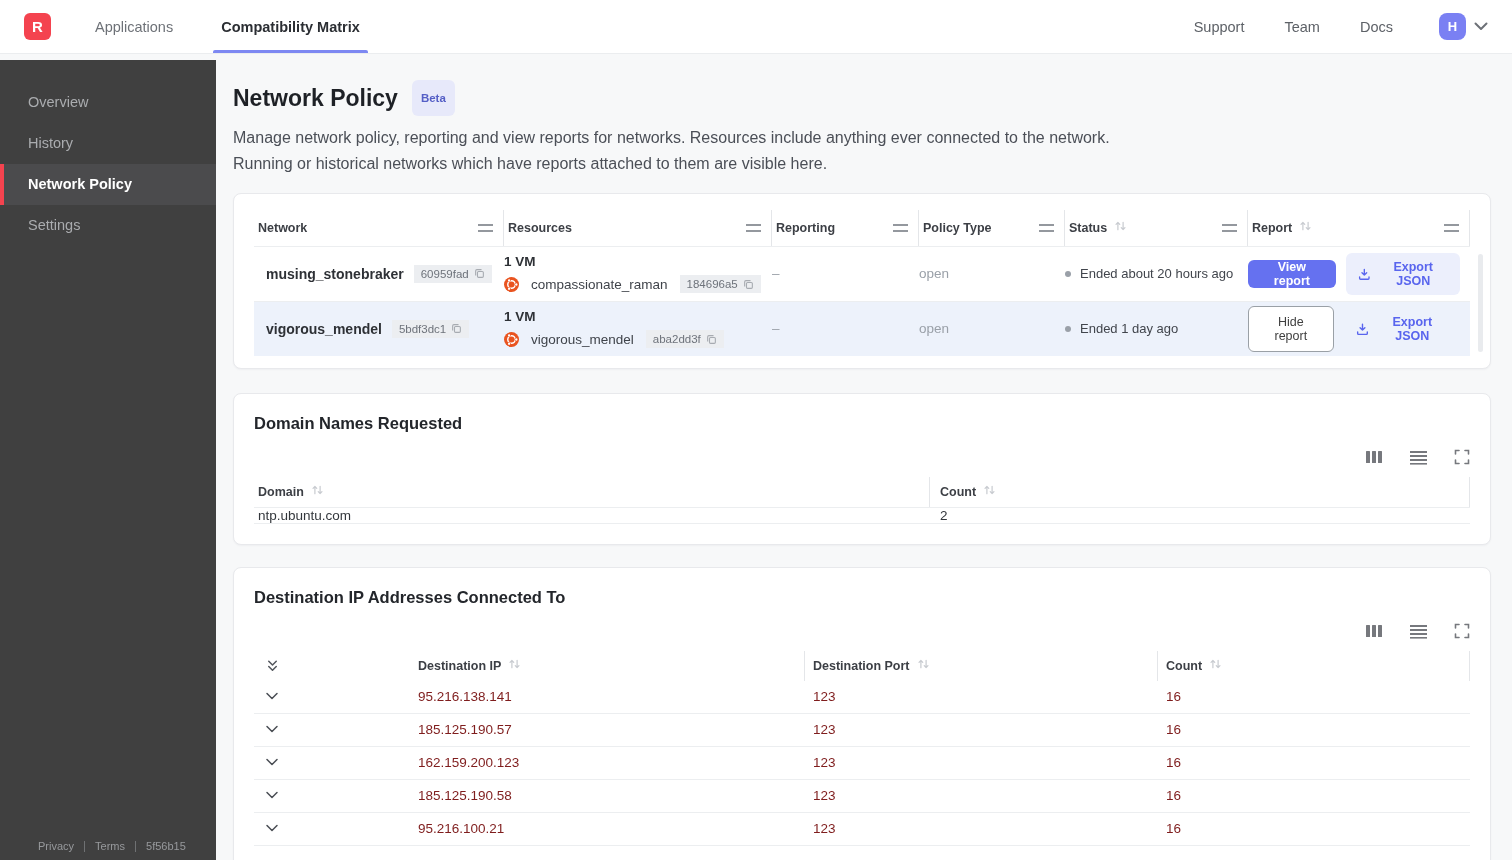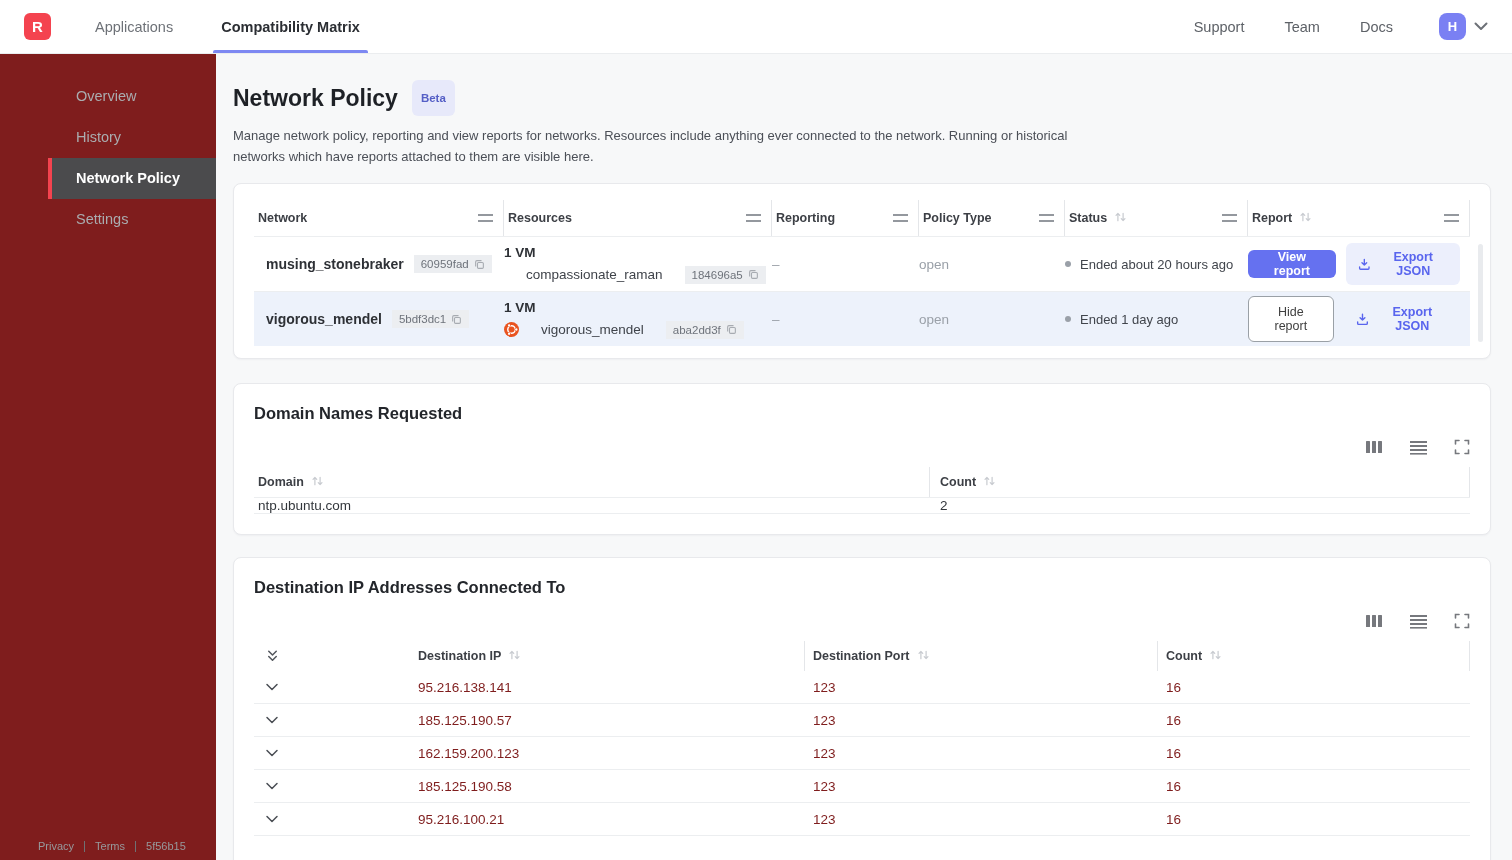--- a/index.html
+++ b/index.html
@@ -11,53 +11,53 @@
   .tabs{display:flex;height:100%;gap:32px;}
   .tab{display:flex;align-items:center;height:100%;padding:0 8px;font-size:14.5px;color:#6d7177;cursor:pointer;position:relative;text-decoration:none;text-align:center;}
   .tab.active{color:#2b2e33;font-weight:bold;}
   .tab.active::after{content:"";position:absolute;left:0;right:0;bottom:0;height:3px;background:#7d88f2;border-radius:2px 2px 0 0;}
   .nav-right{margin-left:auto;display:flex;align-items:center;gap:40px;}
   .nav-link{font-size:14.5px;color:#5d6167;cursor:pointer;text-decoration:none;}
   .avatar-wrap{display:flex;align-items:center;gap:8px;margin-left:6px;cursor:pointer;}
   .avatar{width:27px;height:27px;border-radius:8px;background:#7a80f3;color:#fff;font-size:13px;font-weight:bold;display:flex;align-items:center;justify-content:center;}
 
   
-  .sidebar{position:fixed;top:54px;left:0;bottom:0;width:216px;background:#7f1d1d;padding-top:22px;padding-left:48px;}
+  .sidebar{position:fixed;top:60px;left:0;bottom:0;width:216px;background:#404040;padding-top:22px;}
   .side-item{height:41px;line-height:41px;padding-left:28px;font-size:14.5px;color:#aaacaf;cursor:pointer;}
   .side-item.active{background:#4b4b4d;color:#fff;font-weight:bold;border-left:4px solid #f4434f;padding-left:24px;}
   .side-footer{position:absolute;bottom:8px;left:0;right:0;padding-left:38px;display:flex;align-items:center;gap:10px;font-size:11px;color:#97999c;}
   .side-footer .fsep{width:1px;height:11px;background:#6f7173;display:inline-block;}
   .side-footer a{color:#97999c;text-decoration:none;cursor:pointer;}
 
   
   .main{position:absolute;top:54px;left:216px;right:0;bottom:0;background:#f7f8f9;padding:0 21px 0 17px;overflow:hidden;}
   .page-head{margin-top:26px;display:flex;align-items:center;gap:14px;}
   .page-title{font-size:23px;font-weight:bold;color:#1e2126;}
   .beta-badge{background:#e7e9fa;color:#555fc6;font-size:11.5px;font-weight:bold;padding:12px 9px;border-radius:6px;}
-  .page-desc{margin-top:9px;font-size:13px;line-height:1.62;color:#4b4f57;max-width:880px;}
+  .page-desc{margin-top:9px;font-size:16px;line-height:1.62;color:#4b4f57;max-width:880px;}
 
   .card{background:#fff;border:1px solid #e8e9ec;border-radius:8px;box-shadow:0 1px 2px rgba(16,24,40,.04);}
   .card1{margin-top:16px;padding:16px 20px 12px;position:relative;}
   .card2{margin-top:24px;padding:20px;}
   .card3{margin-top:22px;padding:20px;height:400px;}
 
   
   .th{position:relative;display:flex;align-items:center;gap:7px;height:36px;border-right:1px solid #e4e6e9;padding:0 26px 0 4px;font-size:12.5px;font-weight:bold;color:#3c3f45;white-space:nowrap;}
   .th .drag-icon{position:absolute;right:10px;width:15px;height:8px;border-top:2px solid #94989e;border-bottom:2px solid #94989e;cursor:grab;}
   .sort-ic{flex:0 0 auto;}
 
   
   .net-grid{display:grid;grid-template-columns:250px 268px 147px 146px 183px 1fr;}
   .net-row{display:grid;grid-template-columns:250px 268px 147px 146px 183px 1fr;border-top:1px solid #eceef0;min-height:55px;align-items:center;}
   .net-row.selected{background:#edf2fb;}
   .cell{font-size:13.5px;color:#3f434a;padding-right:10px;}
   .cell-name{display:flex;align-items:center;gap:10px;padding-left:12px;font-size:14px;font-weight:bold;color:#2e3136;}
   .pill{display:inline-flex;align-items:center;gap:5px;background:#eceef1;color:#6e737b;font-size:11.5px;font-weight:normal;padding:3px 7px;border-radius:0;cursor:default;}
   .res-line1{font-weight:bold;font-size:13.5px;color:#2e3136;margin-bottom:6px;}
-  .res-line2{display:flex;align-items:center;gap:22px;}
+  .res-line2{display:flex;align-items:center;gap:12px;}
   .muted{color:#9aa0a8;}
   .status-cell{display:flex;align-items:center;gap:9px;font-size:13px;color:#41454c;}
   .dot{width:6px;height:6px;border-radius:50%;background:#9aa0a8;flex:0 0 auto;}
   .report-cell{display:flex;align-items:center;gap:10px;}
   .btn-primary{background:#6571f0;border:none;color:#fff;font-weight:bold;font-size:12.5px;padding:0 13px;border-radius:6px;cursor:pointer;font-family:inherit;}
   .btn-outline{background:#fff;border:1px solid #9aa0a6;color:#404040;font-size:12.5px;padding:8px 13px;border-radius:6px;cursor:pointer;font-family:inherit;}
   .btn-export{display:inline-flex;align-items:center;gap:8px;background:#eceffc;border:none;color:#5965ee;font-weight:bold;font-size:12.5px;padding:7px 12px;border-radius:6px;cursor:pointer;font-family:inherit;}
   .scroll-thumb{position:absolute;right:7px;top:60px;bottom:16px;width:5px;border-radius:3px;background:#e9ebee;}
 
   

